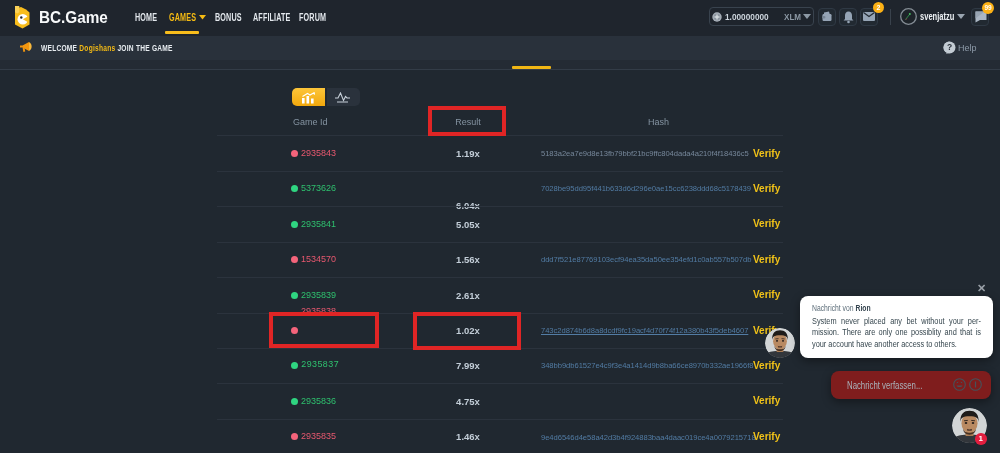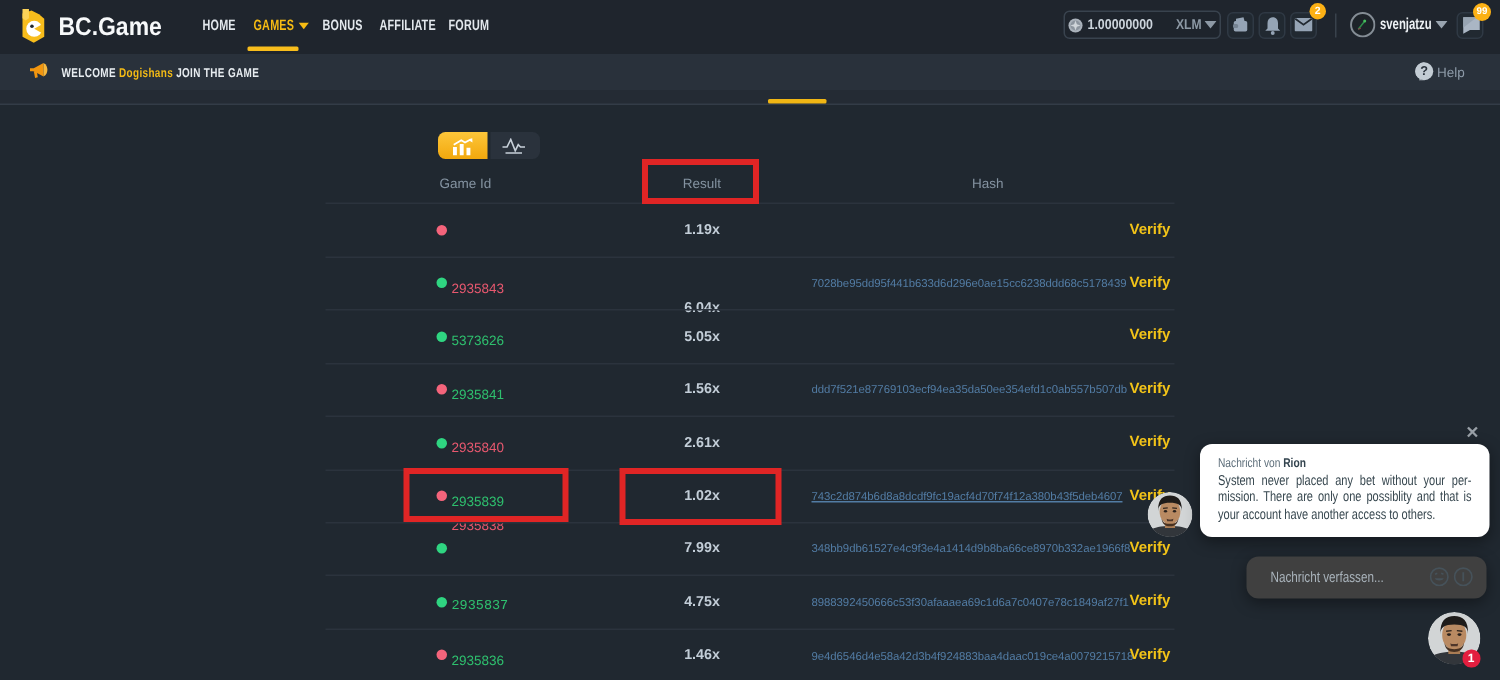--- a/index.html
+++ b/index.html
@@ -29,36 +29,36 @@
 #tabbar { position:absolute; left:512px; top:66px; width:39px; height:3px; background:#f0b614; border-radius:1px; }
 
 
 #tg1 { position:absolute; left:292px; top:88px; width:33px; height:18px; background:linear-gradient(#fdc63a,#f2a80d); border-radius:5px 0 0 5px; }
 #tg2 { position:absolute; left:327px; top:88px; width:33px; height:18px; background:#2a323c; border-radius:0 5px 5px 0; }
 
 
 .th { position:absolute; top:117px; font-size:9px; color:#8493a1; }
 .sep { position:absolute; left:217px; width:566px; height:1px; background:#2b333d; }
 .dot { position:absolute; width:7px; height:7px; border-radius:50%; }
-.gid { position:absolute; left:301px; font-size:9px;margin-top:39px; }
+.gid { position:absolute; left:301px; font-size:9px; }
 .res { position:absolute; font-size:9.5px; font-weight:bold; color:#c3ced8; width:60px; left:438px; text-align:center; }
 .hash { position:absolute; left:541px; font-size:7.6px; color:#527ca4; letter-spacing:-0.04px; }
 .verify { position:absolute; left:753px; font-size:10px; font-weight:bold; color:#f2c318; }
 
 
 .redbox { position:absolute; border:4px solid #e02525; }
 
 
 #chat-close { position:absolute; left:977px; top:282px; font-size:11px; color:#99a0a7; font-weight:bold; }
 #chat-card { position:absolute; left:800px; top:296px; width:193px; height:62px; background:#ffffff; border-radius:8px; box-shadow:0 3px 10px rgba(0,0,0,0.4); }
 #chat-title { position:absolute; left:12px; top:7px; font-size:8.5px; color:#5b6c78; transform:scaleX(0.8); transform-origin:left top; white-space:nowrap; }
 #chat-title b { color:#33434e; }
 #chat-body { position:absolute; left:12px; top:19px; width:218px; font-size:9.5px; line-height:11.4px; color:#37474f; transform:scaleX(0.775); transform-origin:left top; }
 .jl { text-align:justify; text-align-last:justify; }
-#chat-input { position:absolute; left:831px; top:371px; width:160px; height:28px; background:#404040; border-radius:8px; box-shadow:0 3px 10px rgba(0,0,0,0.4); }
+#chat-input { position:absolute; left:831px; top:371px; width:160px; height:28px; background:#7f1d1d; border-radius:8px; box-shadow:0 3px 10px rgba(0,0,0,0.4); }
 #chat-ph { position:absolute; left:16px; top:9px; font-size:10px; color:#a9b3bb; transform:scaleX(0.78); transform-origin:left center; }
 </style>
 </head>
 <body>
 <div id="page">
 
   <div id="nav"></div>
   <svg class="abs" style="left:13px;top:5px;" width="19" height="25" viewBox="0 0 19 25">
     <path d="M2 4 L8 2 L13 4.5 L16.5 7.5 L16.5 19.5 L9.5 23.5 L2 19.5 Z" fill="#f8bd1c"></path>
     <path d="M2 1 L6.3 1 L6.3 7.2 L4.1 8.6 L2 7.2 Z" fill="#fbd258"></path>
@@ -160,35 +160,36 @@
   </svg>
 
   <div class="th" style="left:293px;">Game Id</div>
   <div class="th" style="left:438px;width:60px;text-align:center;">Result</div>
   <div class="th" style="left:648px;">Hash</div>
   <div class="sep" style="top:135px;"></div>
 
   <div class="dot" style="left:291px;top:150.0px;background:#f4647b;"></div>
   <div class="gid" style="top:148.0px;color:#e8586f;">2935843</div>
   <div class="res" style="top:148.0px;">1.19x</div>
+  <div class="hash" style="top:149.0px;color:#76879a;">5183a2ea7e9d8e13fb79bbf21bc9ffc804dada4a210f4f18436c5</div>
   <div class="verify" style="top:147.5px;">Verify</div>
   <div class="sep" style="top:170.9px;"></div>
   <div class="dot" style="left:291px;top:185.4px;background:#2fd581;"></div>
   <div class="gid" style="top:183.4px;color:#2ec06e;">5373626</div>
   <div class="res" style="top:200px;">6.04x</div>
   <div class="hash" style="top:184.4px;">7028be95dd95f441b633d6d296e0ae15cc6238ddd68c5178439</div>
   <div class="verify" style="top:182.9px;">Verify</div>
   <div class="sep" style="top:206.3px;"></div>
   <div class="dot" style="left:291px;top:220.8px;background:#2fd581;"></div>
   <div class="gid" style="top:218.8px;color:#2ec06e;">2935841</div>
   <div class="res" style="top:218.8px;">5.05x</div>
   <div class="verify" style="top:218.3px;">Verify</div>
   <div class="sep" style="top:241.7px;"></div>
   <div class="dot" style="left:291px;top:256.2px;background:#f4647b;"></div>
-  <div class="gid" style="top:254.2px;color:#e8586f;">2935840</div>
+  <div class="gid" style="top:254.2px;color:#e8586f;">1534570</div>
   <div class="res" style="top:254.2px;">1.56x</div>
   <div class="hash" style="top:255.2px;">ddd7f521e87769103ecf94ea35da50ee354efd1c0ab557b507db</div>
   <div class="verify" style="top:253.7px;">Verify</div>
   <div class="sep" style="top:277.1px;"></div>
   <div class="dot" style="left:291px;top:291.6px;background:#2fd581;"></div>
   <div class="gid" style="top:289.6px;color:#2ec06e;">2935839</div>
   <div class="res" style="top:289.6px;">2.61x</div>
   <div class="verify" style="top:289.1px;">Verify</div>
   <div class="sep" style="top:312.5px;"></div>
   <div class="dot" style="left:291px;top:327.0px;background:#f4647b;"></div>
@@ -199,21 +200,20 @@
   <div class="sep" style="top:347.9px;"></div>
   <div class="dot" style="left:291px;top:362.4px;background:#2fd581;"></div>
   <div class="gid" style="top:360.4px;color:#2ec06e;font-family:Liberation Mono, monospace;">2935837</div>
   <div class="res" style="top:360.4px;">7.99x</div>
   <div class="hash" style="top:361.4px;">348bb9db61527e4c9f3e4a1414d9b8ba66ce8970b332ae1966f8</div>
   <div class="verify" style="top:359.9px;">Verify</div>
   <div class="sep" style="top:383.3px;"></div>
   <div class="dot" style="left:291px;top:397.8px;background:#2fd581;"></div>
   <div class="gid" style="top:395.8px;color:#2ec06e;">2935836</div>
   <div class="res" style="top:395.8px;">4.75x</div>
-  <div class="hash" style="top:396.8px;">8988392450666c53f30afaaaea69c1d6a7c0407e78c1849af27f1</div>
   <div class="verify" style="top:395.3px;">Verify</div>
   <div class="sep" style="top:418.7px;"></div>
   <div class="dot" style="left:291px;top:433.2px;background:#f4647b;"></div>
   <div class="gid" style="top:431.2px;color:#e8586f;">2935835</div>
   <div class="res" style="top:431.2px;">1.46x</div>
   <div class="hash" style="top:433px;">9e4d6546d4e58a42d3b4f924883baa4daac019ce4a0079215718</div>
   <div class="verify" style="top:430.7px;">Verify</div>
 
   <div class="redbox" style="left:428px;top:106px;width:78px;height:30px;"></div>
   <div class="redbox" style="left:269px;top:312px;width:110px;height:36px;"></div>

